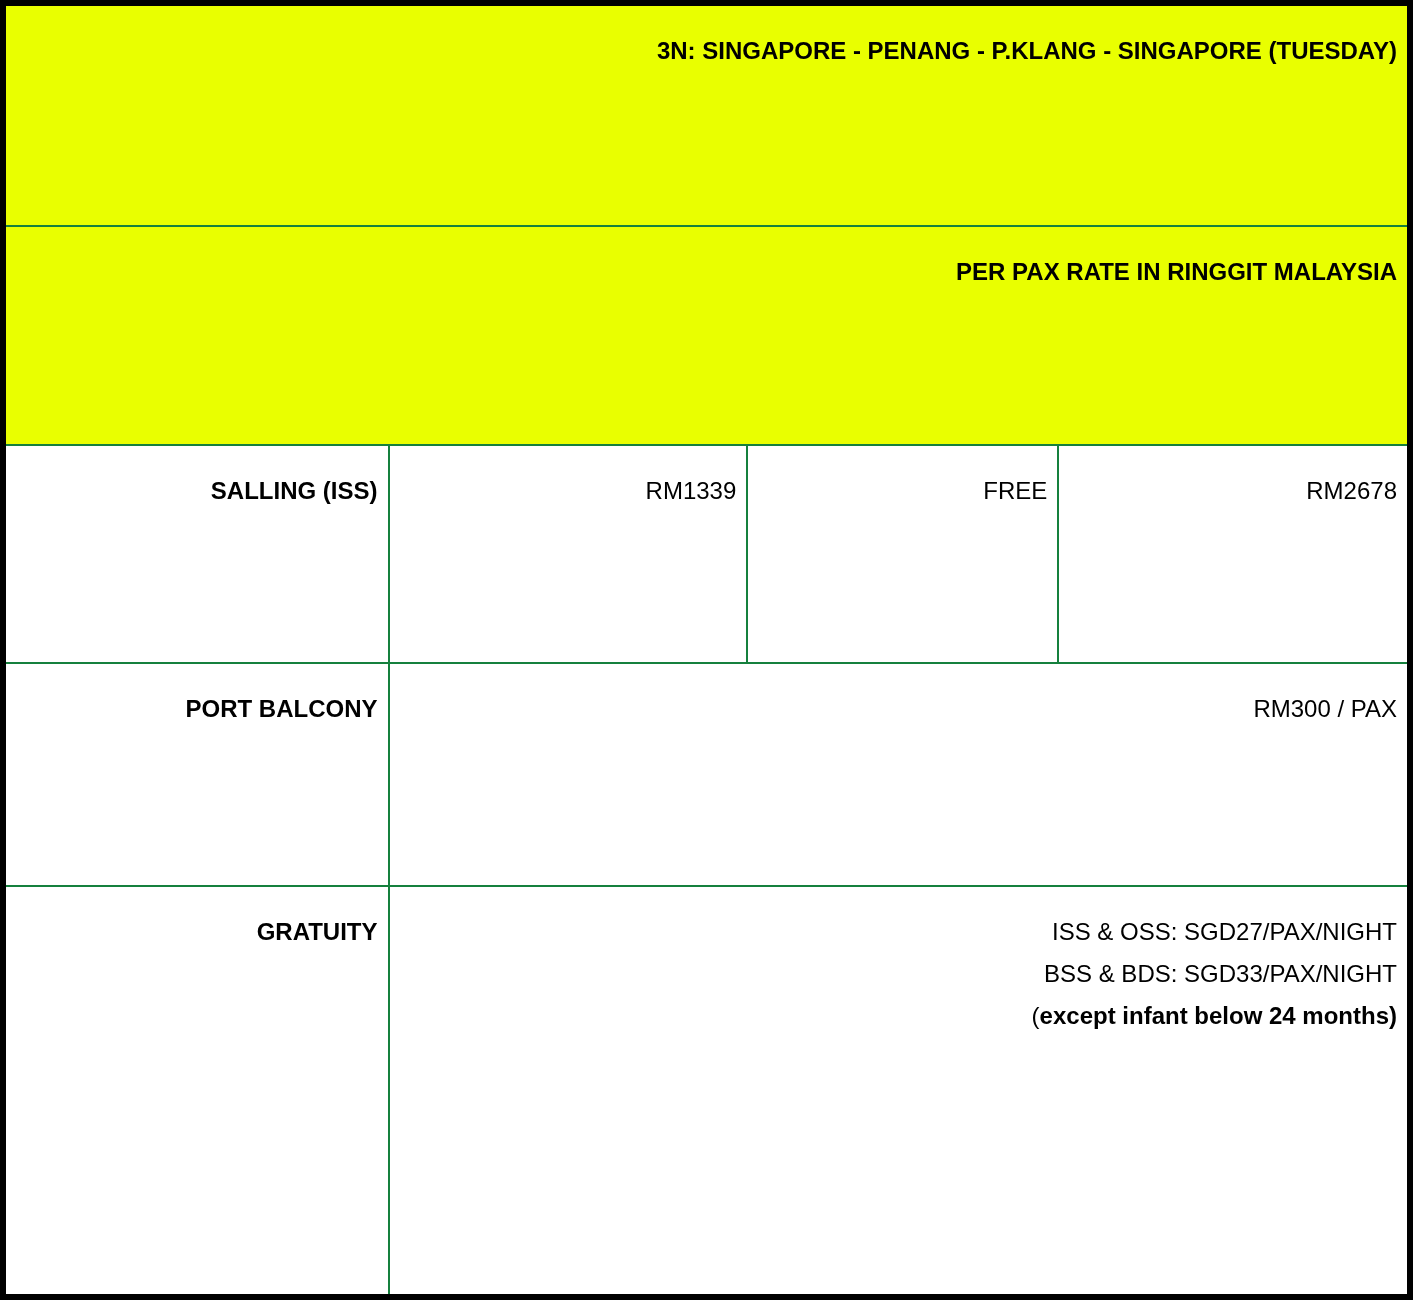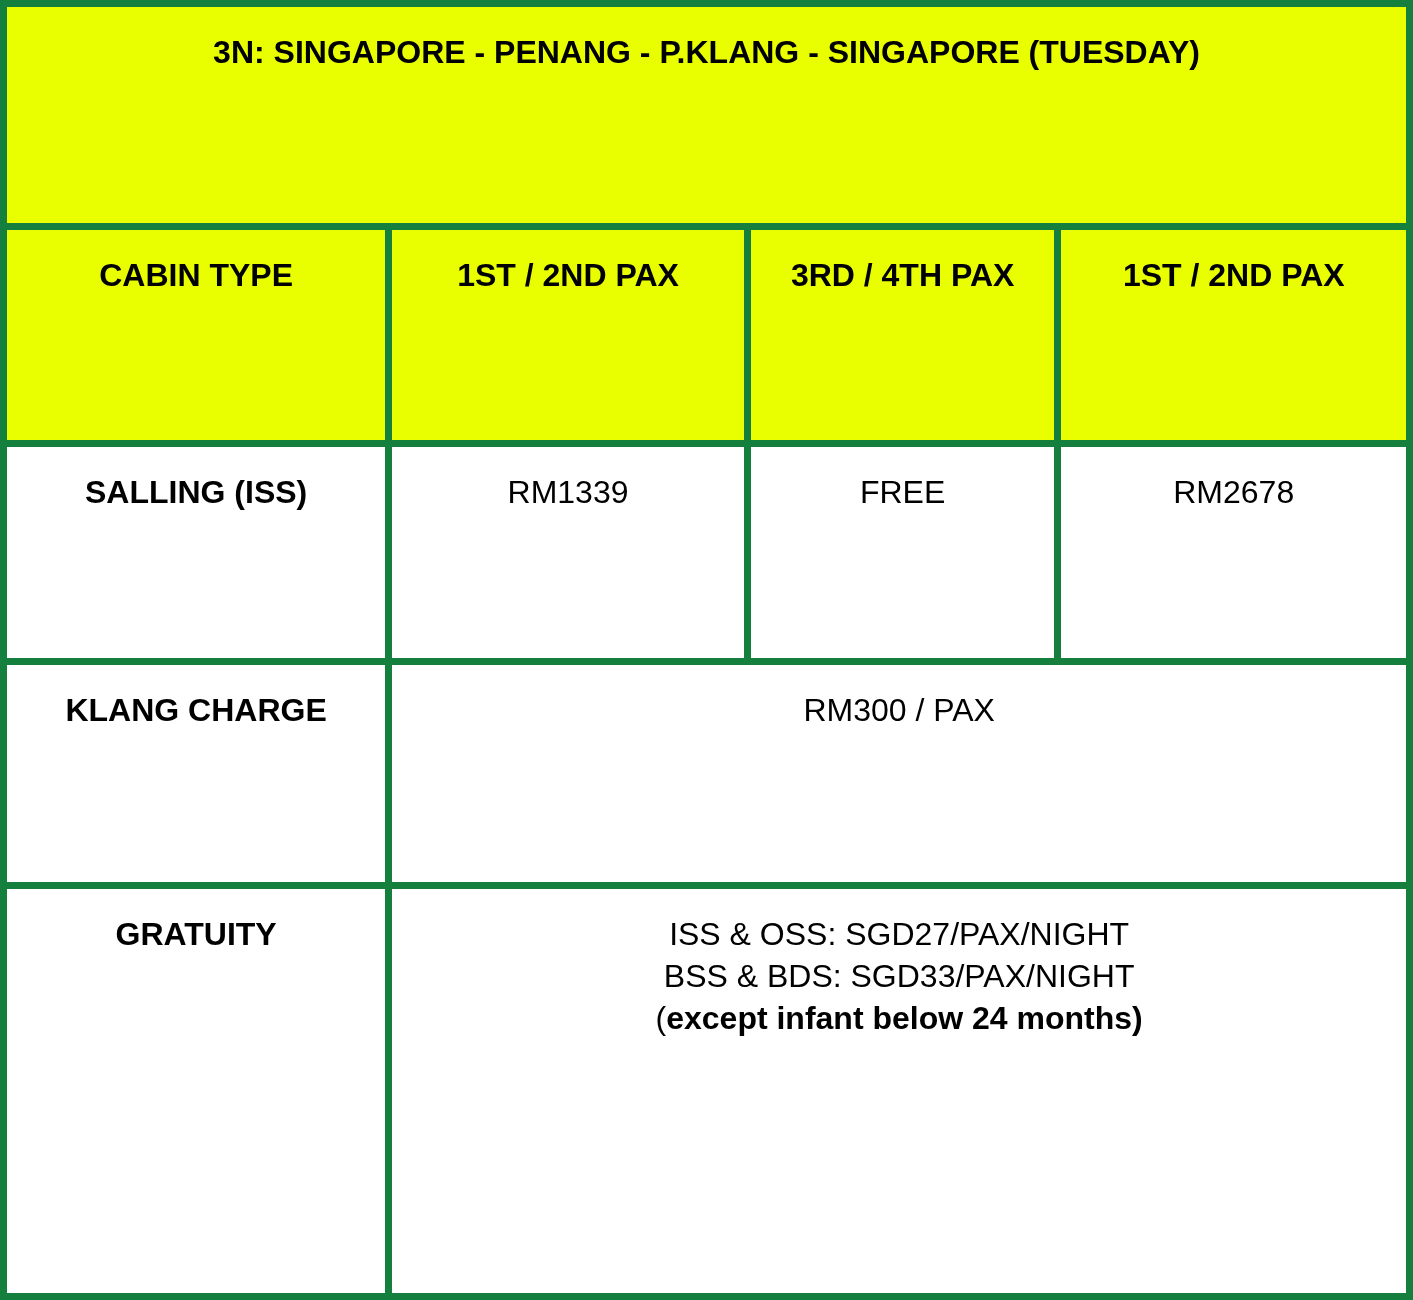--- a/index.html
+++ b/index.html
@@ -10,25 +10,25 @@
     color: #000000;
   }
   .fare-table {
     width: 1413px;
     height: 1300px;
     border-collapse: collapse;
     table-layout: fixed;
     border: 6px solid #000000;
   }
   .fare-table td {
-    border: 7px solid #15803d;
-    text-align: center;
+    border: 2px solid #15803d;
+    text-align: right;
     vertical-align: top;
     padding: 24px 10px 8px 10px;
-    font-size: 32px;
+    font-size: 24px;
     line-height: 42px;
     overflow: hidden;
   }
   .hl { background: #E9FF00; }
   .bold { font-weight: bold; }
   .title-cell {
     font-size: 29px;
     font-weight: bold;
     padding-top: 26px;
   }
@@ -72,40 +72,37 @@
     <col style="width:22.1%">
     <col style="width:25.0%">
   </colgroup>
 
   <tbody>
       <tr class="r-title">
     <td colspan="4" class="hl title-cell">3N: SINGAPORE - PENANG - P.KLANG - SINGAPORE (TUESDAY)</td>
   </tr>
 
 
+  <tr class="r-banner">
+    <td colspan="4" class="hl banner-cell">PER PAX RATE IN RINGGIT MALAYSIA</td>
+  </tr>
 
-  <tr class="r-head">
-    <td class="hl head-cell">CABIN TYPE</td>
-    <td class="hl head-cell">1ST / 2ND PAX</td>
-    <td class="hl head-cell">3RD / 4TH PAX</td>
-    <td class="hl head-cell">1ST / 2ND PAX</td>
-  </tr>
 
   <tr class="r-cabin">
     <td class="label-cell">SALLING (ISS)</td>
     <td>RM1339</td>
     <td>FREE</td>
     <td>RM2678</td>
   </tr>
 
 
 
 
   <tr class="r-port">
-    <td class="label-cell">KLANG CHARGE</td>
+    <td class="label-cell">PORT BALCONY</td>
     <td colspan="3">RM300 / PAX</td>
   </tr>
 
 
   <tr class="r-grat">
     <td class="gratuity-label-cell">GRATUITY</td>
     <td colspan="3" class="gratuity-content-cell">
       <div>ISS &amp; OSS: SGD27/PAX/NIGHT</div>
       <div>BSS &amp; BDS: SGD33/PAX/NIGHT</div>
       <div><span>(</span><span class="bold">except infant below 24 months)</span></div>

